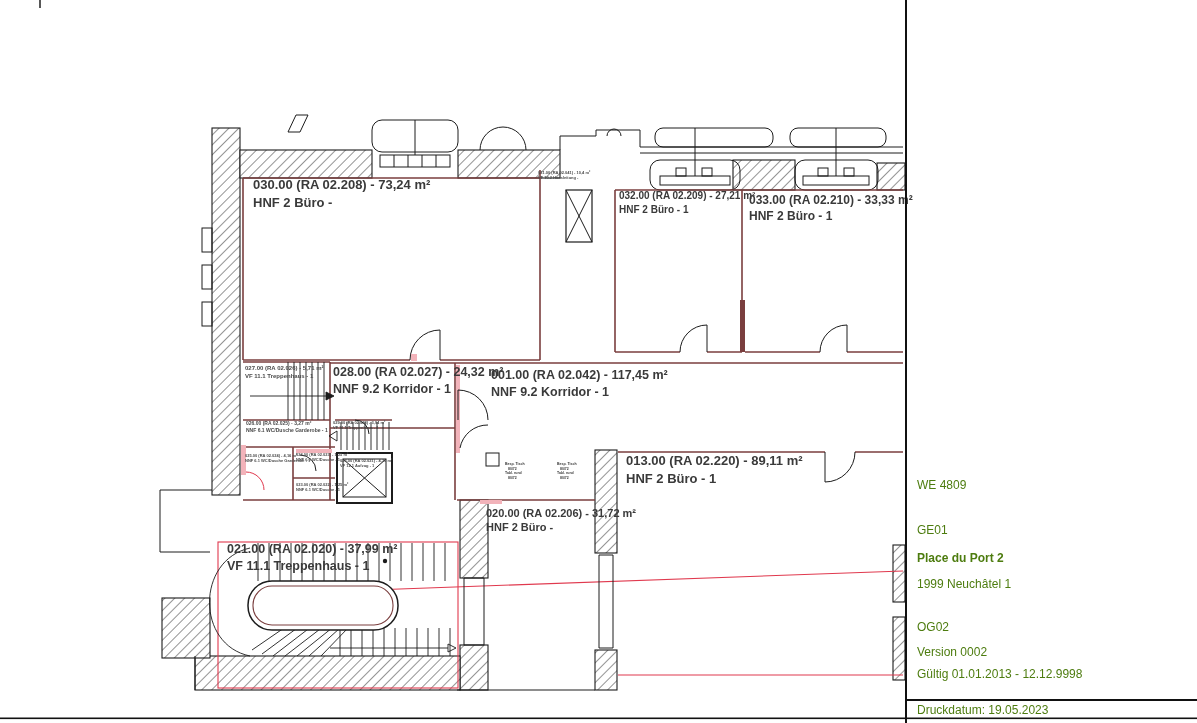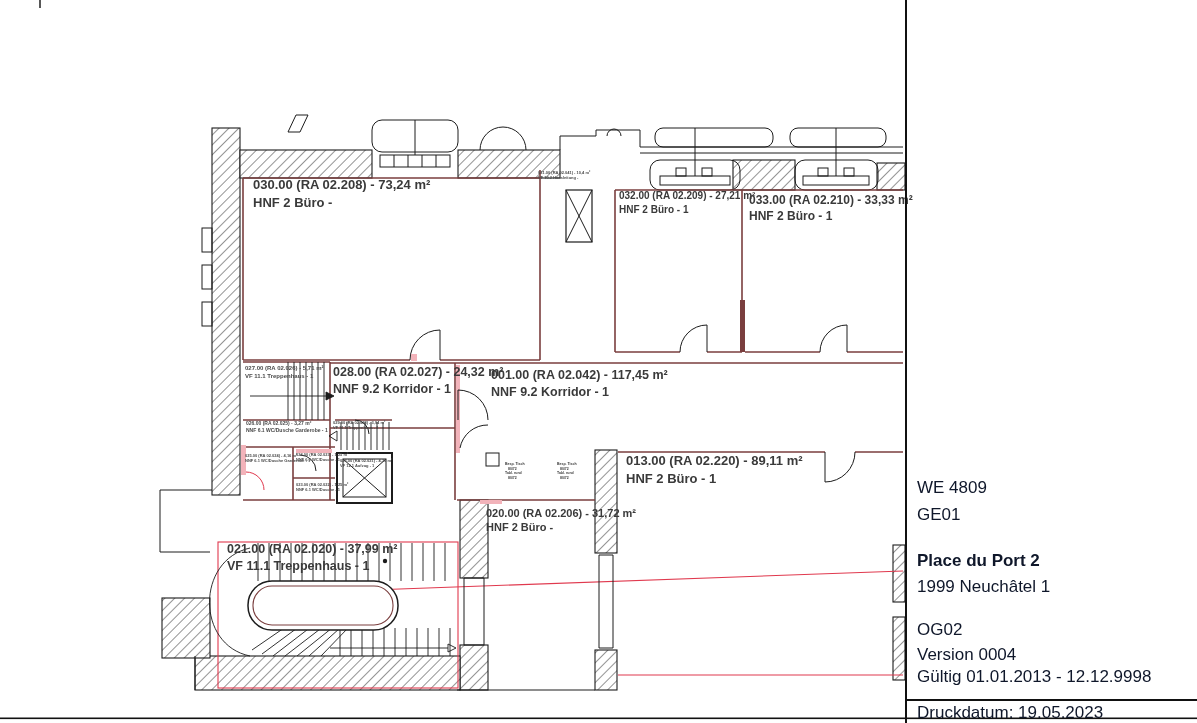--- a/index.html
+++ b/index.html
@@ -1,19 +1,19 @@
 <!DOCTYPE html>
 <html><head>
 <meta charset="utf-8">
 <style>
   html,body{margin:0;padding:0;background:#fff;width:1197px;height:723px;overflow:hidden;
             font-family:"Liberation Sans",sans-serif;}
   #stage{position:relative;width:1197px;height:617px;background:#fff;}
   #plan{position:absolute;left:0;top:0;}
-  .tb{position:absolute;color:#0f172a;font-size:17px;white-space:nowrap;}
+  .tb{position:absolute;color:#4d7c0f;font-size:12px;white-space:nowrap;}
   .vline{position:absolute;background:#111;}
   .hline{position:absolute;background:#111;}
   svg text{font-family:"Liberation Sans",sans-serif;fill:#3a3a3a;font-weight:bold;}
   svg .tiny{font-weight:bold;fill:#4a4a4a;}
 </style>
 </head>
 <body>
 
 <div id="stage">
 
@@ -274,21 +274,21 @@
     <text x="560" y="469.5" font-size="3.5" fill="#555">80/72</text>
     <text x="557" y="474" font-size="3.5" fill="#555">Tabl. rund</text>
     <text x="560" y="478.5" font-size="3.5" fill="#555">80/72</text>
   </g>
 </svg>
 
   <div class="vline" style="left:905px;top:0;width:1.6px;height:723px;"></div>
   <div class="hline" style="left:905px;top:699px;width:292px;height:1.6px;"></div>
 
   <div class="tb" style="left:917px;top:478px;">WE 4809</div>
-  <div class="tb" style="left:917px;top:505px;">GE01</div>
+  <div class="tb" style="left:917px;top:523px;">GE01</div>
   <div class="tb" style="left:917px;top:551px;font-weight:bold;">Place du Port 2</div>
   <div class="tb" style="left:917px;top:577px;">1999 Neuchâtel 1</div>
   <div class="tb" style="left:917px;top:620px;">OG02</div>
-  <div class="tb" style="left:917px;top:645px;">Version 0004</div>
+  <div class="tb" style="left:917px;top:645px;">Version 0002</div>
   <div class="tb" style="left:917px;top:667px;">Gültig 01.01.2013 - 12.12.9998</div>
   <div class="tb" style="left:917px;top:703px;">Druckdatum: 19.05.2023</div>
 
 </div>
 
 </body></html>

